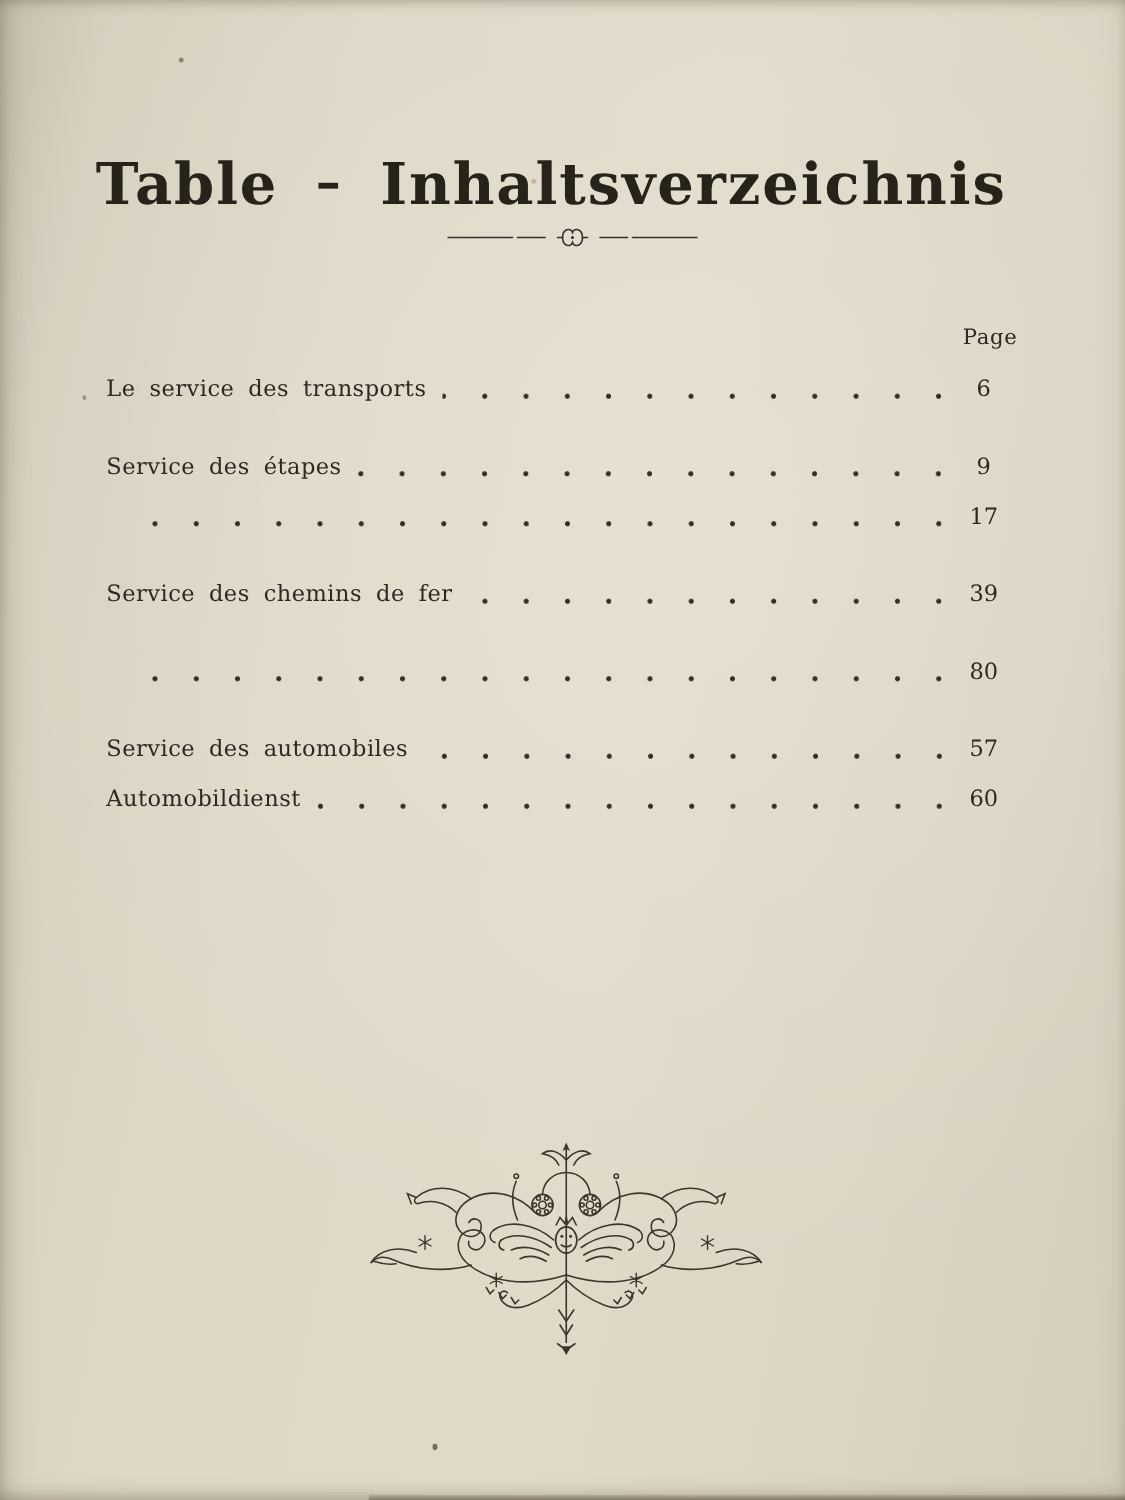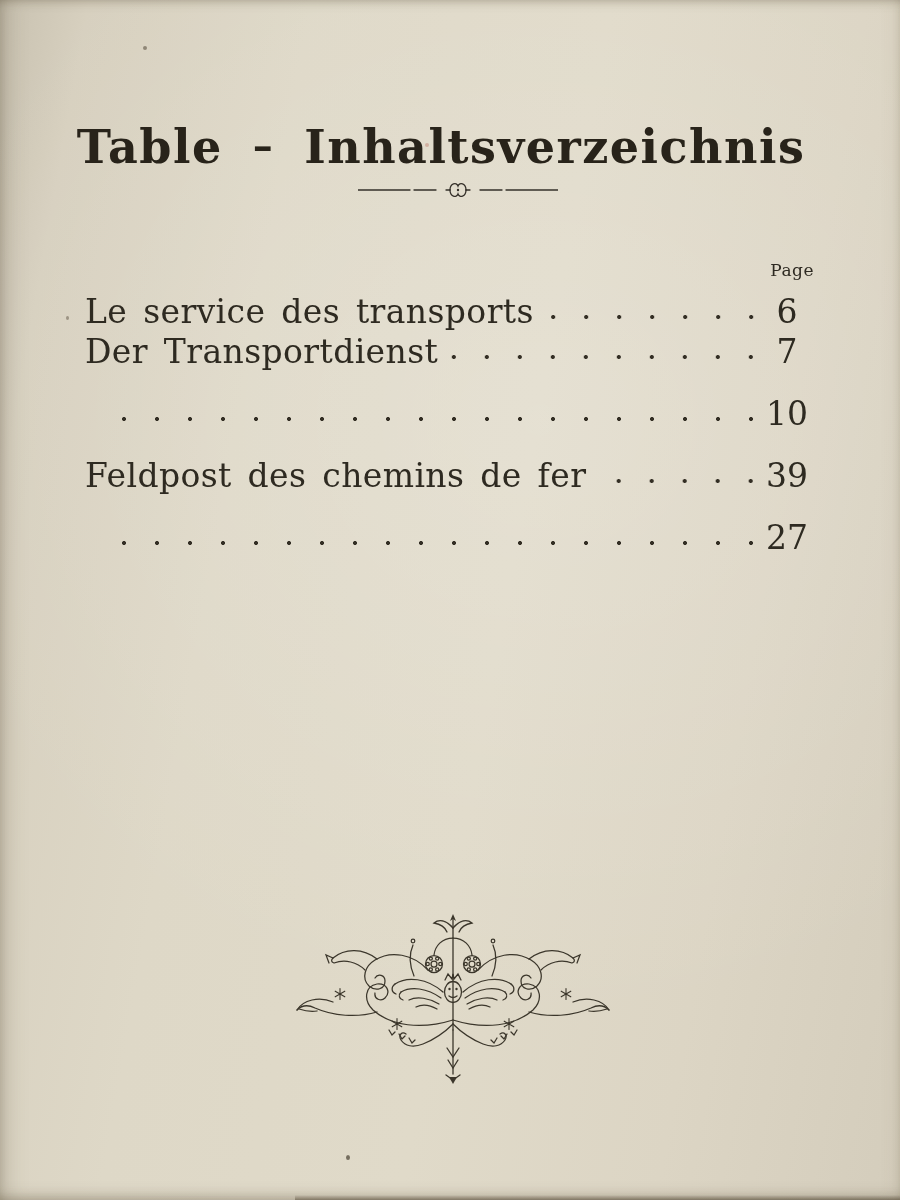--- a/index.html
+++ b/index.html
@@ -29,21 +29,21 @@
     font-weight:700;
   }
   .title .dash { margin:0 30px; position:relative; top:-4px; font-size:40px; }
   .divider-svg { position:absolute; left:358px; top:177px; }
   .page-col-header {
     position:absolute; top:260px; right:86px;
     font-size:17px; color:#2e2a22; letter-spacing:.5px;
   }
   .toc { position:absolute; top:292px; left:85px; width:730px; }
   .toc-group { margin-bottom:22px; }
-  .toc-row { display:flex; height:40px; line-height:40px; font-size:33px; color:#2e2a21; }
+  .toc-row { display:flex; height:40px; line-height:40px; font-size:18px; color:#2e2a21; }
   .toc-label { white-space:nowrap; letter-spacing:.4px; word-spacing:5px; }
   .leader {
     flex:1; margin-left:13px; margin-right:4px;
     background-image: radial-gradient(circle at 2px 2px, #332e24 1.7px, rgba(0,0,0,0) 2.3px);
     background-size:33px 4px; background-repeat:repeat-x;
     background-position: right 6px top 23px;
   }
   .toc-page { width:56px; text-align:center; }
   .tailpiece-svg { position:absolute; left:293px; top:912px; }
   .speck { position:absolute; border-radius:50%; pointer-events:none; }
@@ -74,43 +74,55 @@
 
   <div class="page-col-header">Page</div>
 
   <div class="toc">
       <div class="toc-group">
         <div class="toc-row">
       <span class="toc-label">Le service des transports</span>
       <span class="leader"></span>
       <span class="toc-page">6</span>
     </div>
-        <div class="toc-row">
-      <span class="toc-label">Der Transportdienst</span>
-      <span class="leader"></span>
-      <span class="toc-page">7</span>
-    </div>
-      </div>
-      <div class="toc-group">
-        <div class="toc-row">
-      <span class="leader"></span>
-      <span class="toc-page">10</span>
-    </div>
-      </div>
-      <div class="toc-group">
-        <div class="toc-row">
-      <span class="toc-label">Feldpost des chemins de fer</span>
+      </div>
+      <div class="toc-group">
+        <div class="toc-row">
+      <span class="toc-label">Service des étapes</span>
+      <span class="leader"></span>
+      <span class="toc-page">9</span>
+    </div>
+        <div class="toc-row">
+      <span class="leader"></span>
+      <span class="toc-page">17</span>
+    </div>
+      </div>
+      <div class="toc-group">
+        <div class="toc-row">
+      <span class="toc-label">Service des chemins de fer</span>
       <span class="leader"></span>
       <span class="toc-page">39</span>
     </div>
       </div>
       <div class="toc-group">
         <div class="toc-row">
       <span class="leader"></span>
-      <span class="toc-page">27</span>
+      <span class="toc-page">80</span>
+    </div>
+      </div>
+      <div class="toc-group">
+        <div class="toc-row">
+      <span class="toc-label">Service des automobiles</span>
+      <span class="leader"></span>
+      <span class="toc-page">57</span>
+    </div>
+        <div class="toc-row">
+      <span class="toc-label">Automobildienst</span>
+      <span class="leader"></span>
+      <span class="toc-page">60</span>
     </div>
       </div>
     </div>
 
   <svg class="tailpiece-svg" width="320" height="180" viewBox="0 0 320 180">
     <defs>
       <g id="ast" stroke="#3b362b" stroke-width="1.1" fill="none">
         <path d="M0,-5.5 V5.5 M-4.8,-2.8 L4.8,2.8 M-4.8,2.8 L4.8,-2.8"></path>
         <circle r="0.9" fill="#3b362b" stroke="none"></circle>
       </g>

